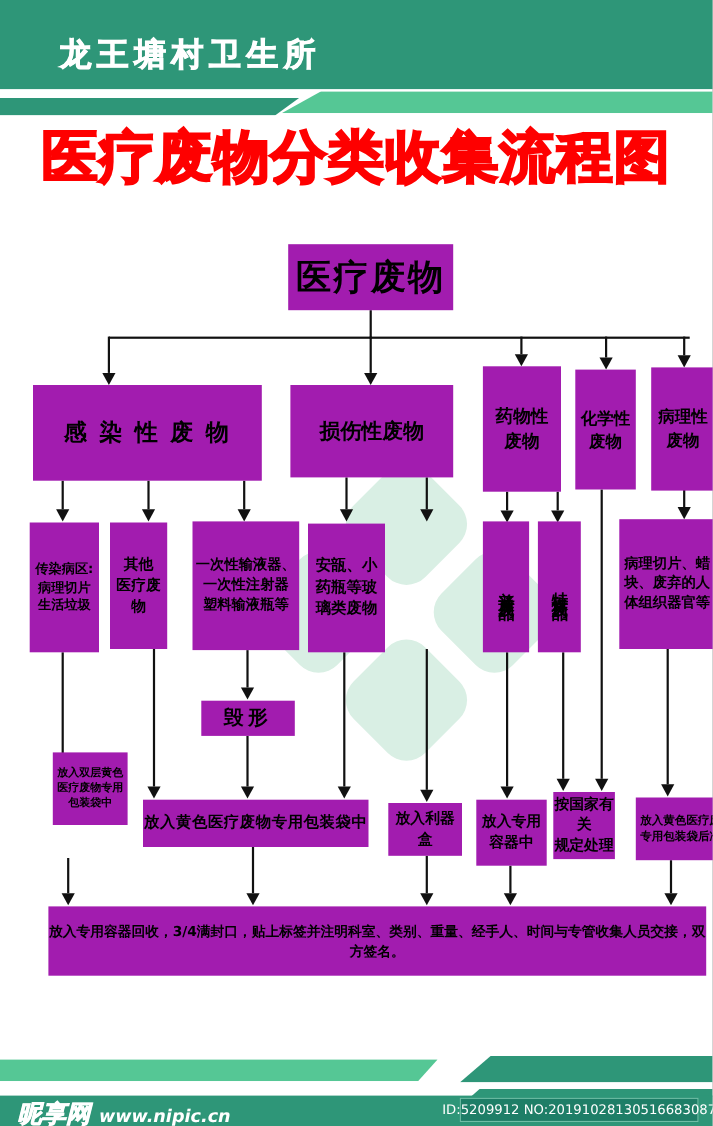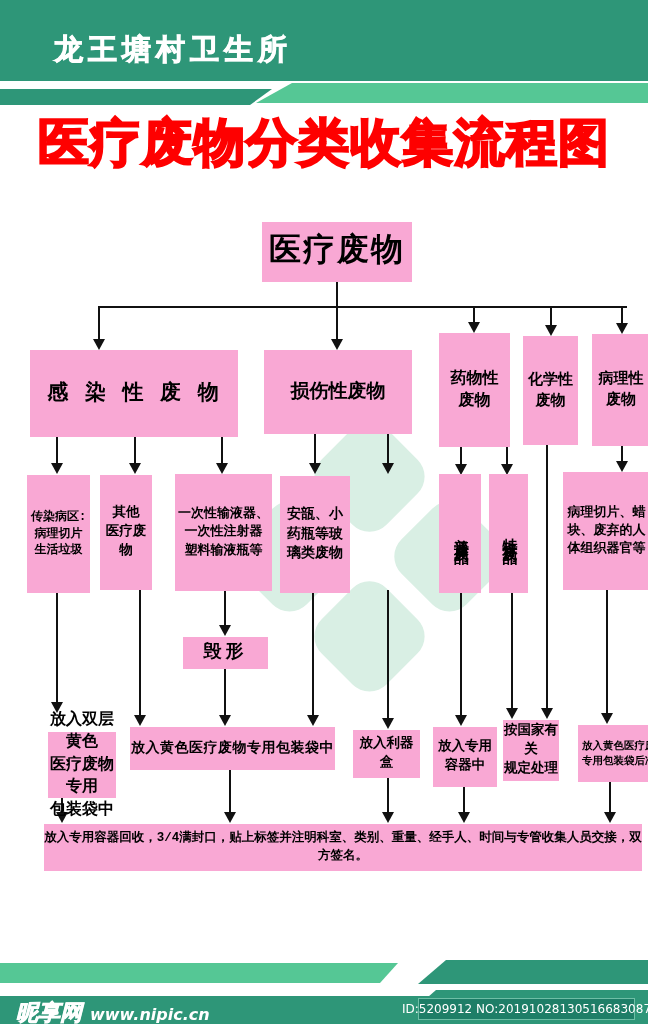--- a/index.html
+++ b/index.html
@@ -9,23 +9,23 @@
   .hband{position:absolute;left:0;top:0;width:648px;height:81px;background:#2E9678;}
   .clinic{position:absolute;left:54px;top:30px;color:#ffffff;font-size:29px;font-weight:bold;
           letter-spacing:5px;-webkit-text-stroke:0.8px #ffffff;}
   .hstrip-left{position:absolute;left:0;top:89px;width:272px;height:16px;background:#2E9678;
           clip-path:polygon(0 0,100% 0,calc(100% - 22px) 100%,0 100%);}
   .hstrip-mint{position:absolute;left:256px;top:83px;width:392px;height:20px;background:#55C795;
           clip-path:polygon(36px 0,100% 0,100% 100%,0 100%);}
   .title{position:absolute;left:0;top:109px;width:648px;text-align:center;color:#FE0000;
          font-size:51px;font-weight:bold;letter-spacing:1px;-webkit-text-stroke:2.2px #FE0000;}
   
-  .box{position:absolute;background:#f9a8d4;color:#000;font-weight:bold;z-index:2;
+  .box{position:absolute;background:#a21caf;color:#000;font-weight:bold;z-index:2;
        display:flex;align-items:center;justify-content:center;text-align:center;
-       white-space:pre-line;line-height:1.4;font-family:Liberation Mono, monospace;}
+       white-space:pre-line;line-height:1.4;}
   .vtext{writing-mode:vertical-rl;letter-spacing:3px;line-height:1;}
   .clip{white-space:pre;overflow:hidden;justify-content:flex-start;text-align:left;padding-left:4px;}
   .vl{position:absolute;width:2px;background:#111;margin-left:-1px;z-index:1;}
   .hl{position:absolute;height:2px;background:#111;z-index:1;}
   .ah{position:absolute;width:0;height:0;margin-left:-6px;z-index:1;
       border-left:6px solid transparent;border-right:6px solid transparent;border-top:11px solid #111;}
   
   .wm{position:absolute;left:267px;top:454px;width:205px;height:205px;z-index:0;
       transform:rotate(45deg);display:grid;grid-template-columns:92px 92px;
       grid-template-rows:92px 92px;gap:21px;}
@@ -137,21 +137,21 @@
     <i class="ah" style="left:388px;top:718px"></i>
   <i class="vl" style="left:461px;top:593px;height:122px"></i>
     <i class="ah" style="left:461px;top:715px"></i>
   <i class="vl" style="left:512px;top:593px;height:115px"></i>
     <i class="ah" style="left:512px;top:708px"></i>
   <i class="vl" style="left:607px;top:590px;height:123px"></i>
     <i class="ah" style="left:607px;top:713px"></i>
 
   <div class="box" style="left:183px;top:637px;width:85px;height:32px;font-size:18px;letter-spacing:4px">毁形</div>
 
-  <div class="box" style="left:48px;top:732px;width:68px;height:66px;font-size:16px">放入双层黄色
+  <div class="box" style="left:48px;top:684px;width:68px;height:66px;font-size:10px">放入双层黄色
 医疗废物专用
 包装袋中</div>
   <div class="box" style="left:130px;top:727px;width:205px;height:43px;font-size:14px;letter-spacing:0.5px">放入黄色医疗废物专用包装袋中</div>
   <div class="box" style="left:353px;top:730px;width:67px;height:48px;font-size:13.5px">放入利器盒</div>
   <div class="box" style="left:433px;top:727px;width:64px;height:60px;font-size:13.5px">放入专用
 容器中</div>
   <div class="box" style="left:503px;top:720px;width:56px;height:61px;font-size:13.5px">按国家有关
 规定处理</div>
   <div class="box clip" style="left:578px;top:725px;width:75px;height:57px;font-size:10.5px">放入黄色医疗废物
 专用包装袋后冷藏</div>
@@ -160,21 +160,21 @@
     <i class="ah" style="left:62px;top:812px"></i>
   <i class="vl" style="left:230px;top:770px;height:42px"></i>
     <i class="ah" style="left:230px;top:812px"></i>
   <i class="vl" style="left:388px;top:778px;height:34px"></i>
     <i class="ah" style="left:388px;top:812px"></i>
   <i class="vl" style="left:464px;top:787px;height:25px"></i>
     <i class="ah" style="left:464px;top:812px"></i>
   <i class="vl" style="left:610px;top:782px;height:30px"></i>
     <i class="ah" style="left:610px;top:812px"></i>
 
-  <div class="box" style="left:44px;top:824px;width:598px;height:47px;font-size:12.5px">放入专用容器回收，3/4满封口，贴上标签并注明科室、类别、重量、经手人、时间与专管收集人员交接，双方签名。</div>
+  <div class="box" style="left:44px;top:824px;width:598px;height:63px;font-size:12.5px">放入专用容器回收，3/4满封口，贴上标签并注明科室、类别、重量、经手人、时间与专管收集人员交接，双方签名。</div>
 
   <div class="fmint"></div>
   <div class="fdark1"></div>
   <div class="fdark2"></div>
   <div class="fband"></div>
   <div class="flogo">
     <span class="nm">昵享网</span><span class="url">www.nipic.cn</span>
   </div>
   <div class="fid">ID:5209912 NO:20191028130516683087</div>
 

